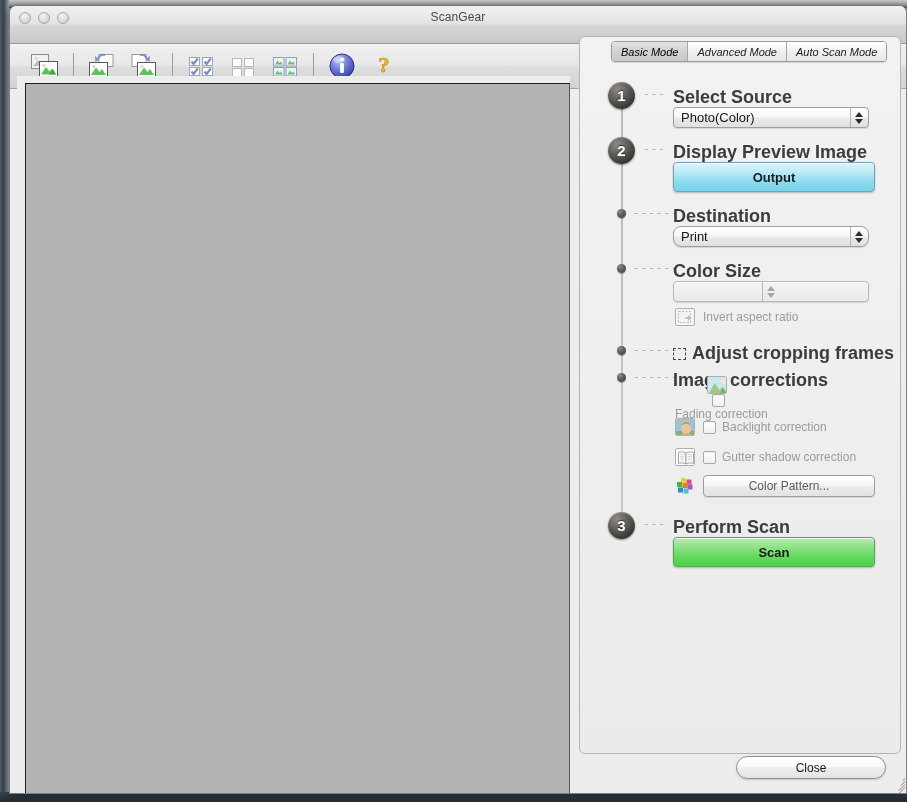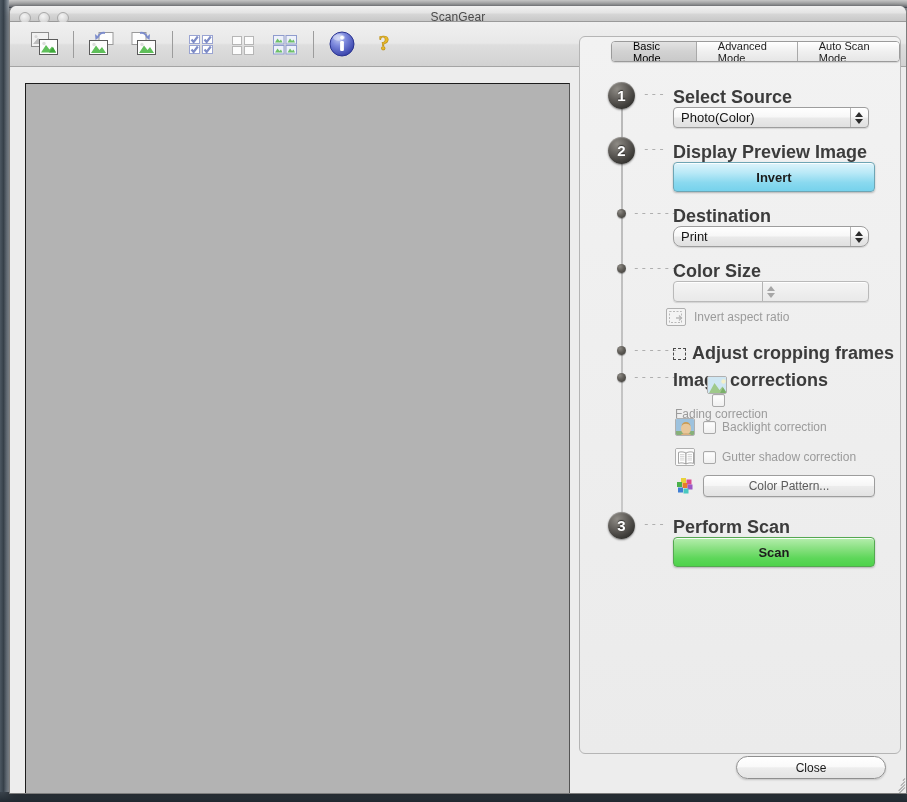--- a/index.html
+++ b/index.html
@@ -39,21 +39,21 @@
     border: 1px solid #7d7d7d;
     border-top: none;
     border-radius: 7px 7px 0 0;
     overflow: hidden;
     box-shadow: 0 2px 8px rgba(0,0,0,.45);
   }
 
   
   #titlebar {
     position: relative;
-    height: 16px;
+    height: 38px;
     background: linear-gradient(180deg,#f1f1f1 0%, #e4e4e4 45%, #d6d6d6 55%, #c8c8c8 100%);
     border-bottom: 1px solid #9a9a9a;
     border-radius: 6px 6px 0 0;
   }
   #title-text {
     position: absolute; left: 0; right: 0; top: 4px;
     text-align: center;
     font-size: 12px; color: #4a4a4a;
     letter-spacing: .1px;
   }
@@ -118,25 +118,26 @@
     display: flex;
     height: 21px;
     border: 1px solid #9b9b9b;
     border-radius: 4px;
     overflow: hidden;
     background: #fff;
     box-shadow: 0 1px 1px rgba(0,0,0,.12);
   }
   .tab {
     font-size: 11px; color: #1d1d1d;
-    padding: 0 21px;
+    padding: 0 9px;
     display: flex; align-items: center;
     background: linear-gradient(180deg,#ffffff,#f0f0f0 50%,#e6e6e6);
     border-right: 1px solid #a9a9a9;
     cursor: default;
+    font-style: italic;
   }
   .tab:last-child { border-right: none; }
   .tab.active {
     background: linear-gradient(180deg,#e3e3e3,#d2d2d2 50%,#c9c9c9);
     color: #000;
   }
 
   
   #rail {
     position: absolute;
@@ -437,21 +438,21 @@
       <span class="sel-val">Photo(Color)</span>
       <span class="stepper">
         <i class="ar-up"></i>
           <i class="ar-dn"></i>
       </span>
     </div>
 
     <div class="bignum" style="left:28px; top:100px;">2</div>
     <div class="dashes" style="left:63px; top:106px;">---</div>
     <div class="sec-title" style="left:93px; top:105px;">Display Preview Image</div>
-    <div class="bigbtn" id="preview-btn" style="left:93px; top:125px; width:202px;">Invert</div>
+    <div class="bigbtn" id="preview-btn" style="left:93px; top:125px; width:202px;">Output</div>
 
     <div class="smalldot" style="left:37px; top:172px;"></div>
     <div class="dashes" style="left:53px; top:170px;">------</div>
     <div class="sec-title" style="left:93px; top:169px;">Destination</div>
     <div class="sel" style="left:93px; top:189px; width:196px;border-radius:8px;">
       <span class="sel-val">Print</span>
       <span class="stepper">
         <i class="ar-up"></i>
           <i class="ar-dn"></i>
       </span>
@@ -461,21 +462,21 @@
     <div class="dashes" style="left:53px; top:225px;">------</div>
     <div class="sec-title" style="left:93px; top:224px;">Color Size</div>
     <div class="sel disabled" style="left:93px; top:244px; width:196px;flex-direction:column;">
       <span class="sel-val">Flexible</span>
       <span class="stepper">
         <i class="ar-up"></i>
           <i class="ar-dn"></i>
       </span>
     </div>
 
-    <div class="cbrow" style="left:86px; top:271px;">
+    <div class="cbrow" style="left:95px; top:271px;">
       <span class="thumb">
         <svg width="20" height="18" viewBox="0 0 20 18">
           <rect x="2.5" y="2.5" width="12" height="11" fill="none" stroke="#b9b9b9" stroke-dasharray="2 1.5"></rect>
           <path d="M9 9 h5 M12 6.5 l2.5 2.5 l-2.5 2.5" fill="none" stroke="#b9b9b9" stroke-width="1.3"></path>
         </svg>
       </span>
       <span class="cblabel">Invert aspect ratio</span>
     </div>
 
     <div class="smalldot" style="left:37px; top:309px;"></div>

